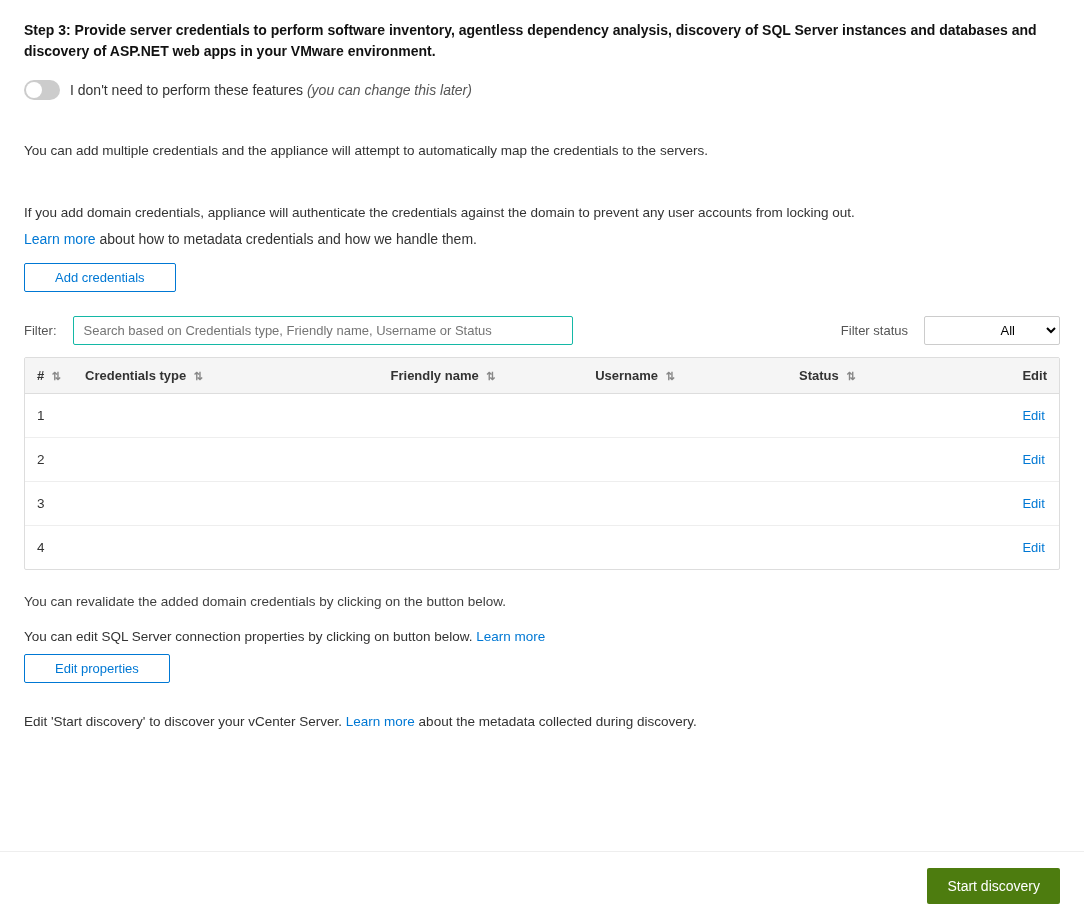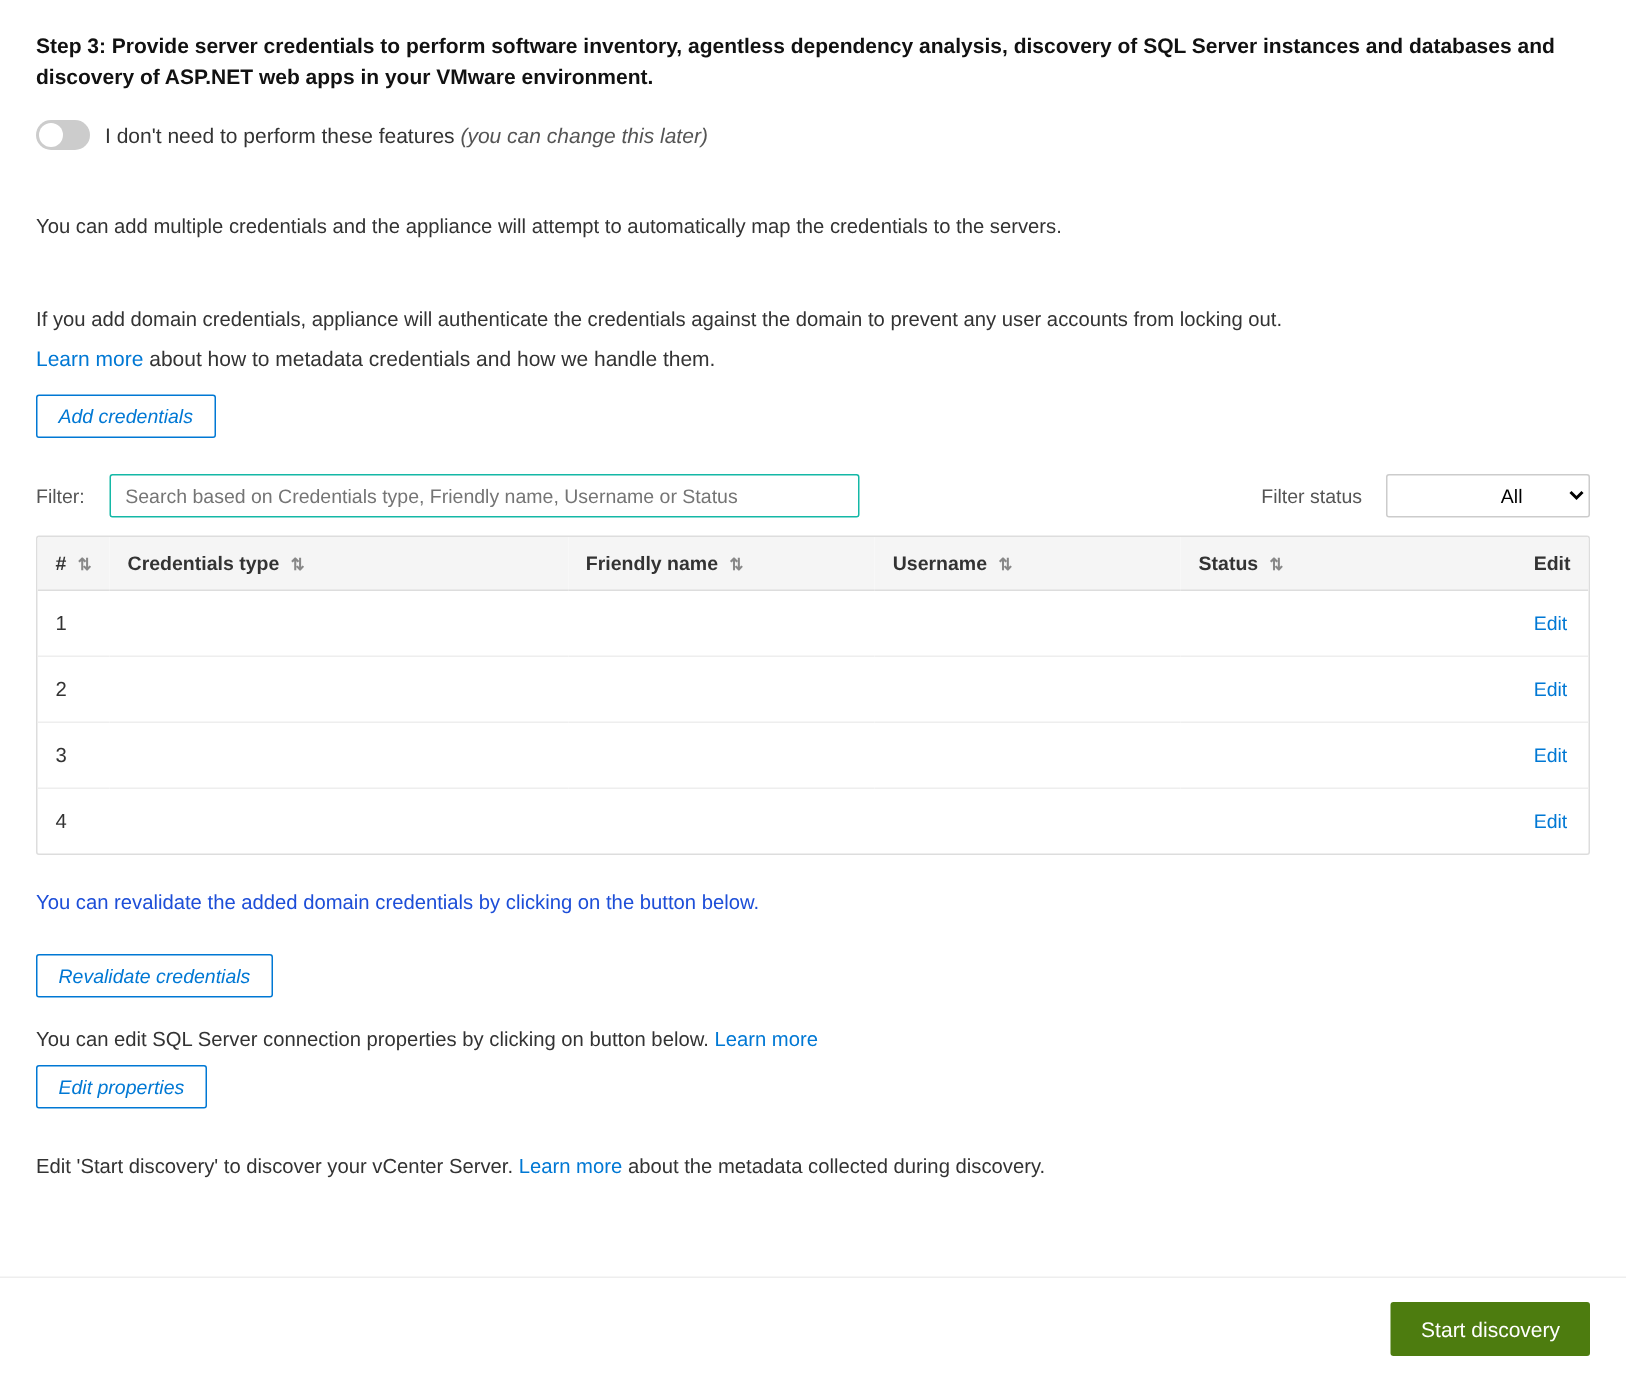--- a/index.html
+++ b/index.html
@@ -79,25 +79,24 @@
     }
 
     .learn-more-row {
       margin-bottom: 16px;
     }
 
     .btn-outline {
       border: 1px solid #0078d4;
       color: #0078d4;
       background: #fff;
-      padding: 6px 14px;
-      font-size: 13px;
-      border-radius: 2px;
-      cursor: pointer;
-      font-style: italic;
+      padding: 6px 30px;
+      font-size: 13px;
+      border-radius: 2px;
+      cursor: pointer;
     }
 
     .btn-primary {
       border: none;
       color: #fff;
       background: #4d7c0f;
       padding: 10px 20px;
       font-size: 14px;
       border-radius: 2px;
       cursor: pointer;
@@ -209,22 +208,22 @@
       text-decoration: none;
       cursor: pointer;
       font-size: 13px;
     }
 
     .revalidate-section {
       margin-bottom: 20px;
     }
     .revalidate-info {
       font-size: 13.5px;
-      margin-bottom: 27px;
-      color: #1d4ed8;
+      margin-bottom: 2px;
+      color: #404040;
     }
 
     .edit-props-section {
       margin-bottom: 28px;
     }
     .edit-props-info {
       font-size: 13.5px;
       margin-bottom: 10px;
       color: #333;
     }
@@ -343,21 +342,20 @@
         <td></td>
         <td></td>
         <td><a class="edit-link">Edit</a></td>
       </tr>
     </tbody>
   </table>
 </div>
 
 <div class="revalidate-section">
   <p class="revalidate-info">You can revalidate the added domain credentials by clicking on the button below.</p>
-  <button class="btn-outline">Revalidate credentials</button>
 </div>
 
 <div class="edit-props-section">
   <p class="edit-props-info">
     <span>You can edit SQL Server connection properties by clicking on button below.</span>
     <a class="link">Learn more</a>
   </p>
   <button class="btn-outline">Edit properties</button>
 </div>
 

